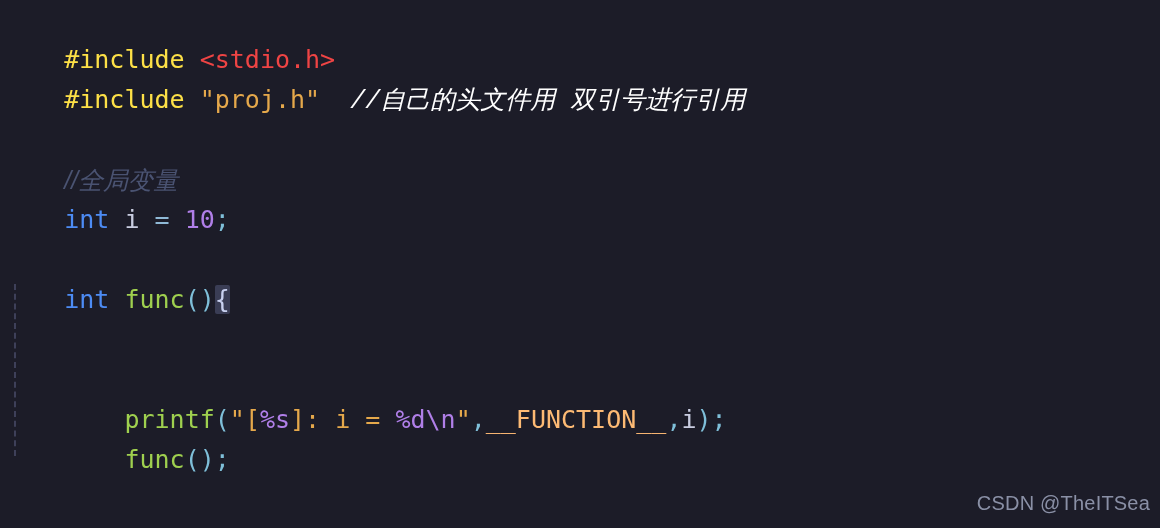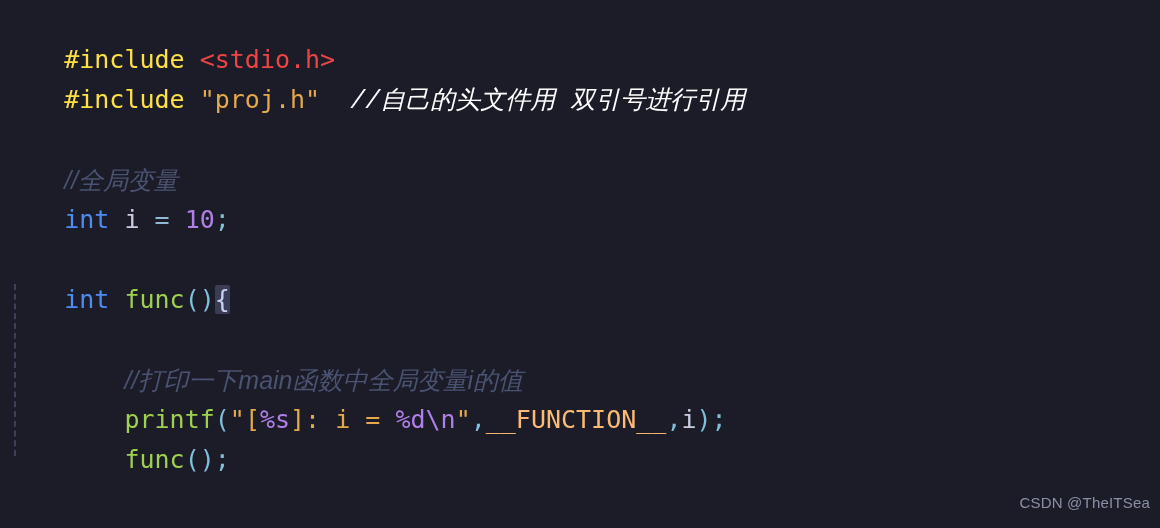--- a/index.html
+++ b/index.html
@@ -61,21 +61,21 @@
     font-style: italic;
     color: #ffffff;
   }
 
   
   #watermark {
     position: absolute;
     right: 10px;
     bottom: 5px;
     font-family: "Liberation Sans", "DejaVu Sans", sans-serif;
-    font-size: 15px;
+    font-size: 20px;
     font-style: normal;
     color: #8a90a6;
     letter-spacing: 0.2px;
     z-index: 5;
   }
 </style>
 </head>
 <body>
 
 <div id="editor">
@@ -103,21 +103,21 @@
 
   <div class="line"></div>
 
   <div class="line">
     <span class="tok-keyword">int</span><span> </span><span class="tok-func">func</span><span class="tok-punct">()</span><span class="tok-brace-hl">{</span>
   </div>
 
   <div class="line"></div>
 
   <div class="line">
-    <span>    </span><span class="tok-comment">//打印一下main函数中全局变量i的值</span>
+    <span>    </span>
   </div>
 
 
   <div class="line">
     <span>    </span><span class="tok-func">printf</span><span class="tok-punct">(</span><span class="tok-string">"</span><span class="tok-string">[</span><span class="tok-number">%s</span><span class="tok-string">]</span><span class="tok-string">: i = </span><span class="tok-number">%d</span><span class="tok-number">\n</span><span class="tok-string">"</span><span class="tok-punct">,</span><span class="tok-macro">__FUNCTION__</span><span class="tok-punct">,</span><span class="tok-ident">i</span><span class="tok-punct">)</span><span class="tok-punct">;</span>
   </div>
 
   <div class="line">
     <span>    </span><span class="tok-func">func</span><span class="tok-punct">()</span><span class="tok-punct">;</span>
   </div>

